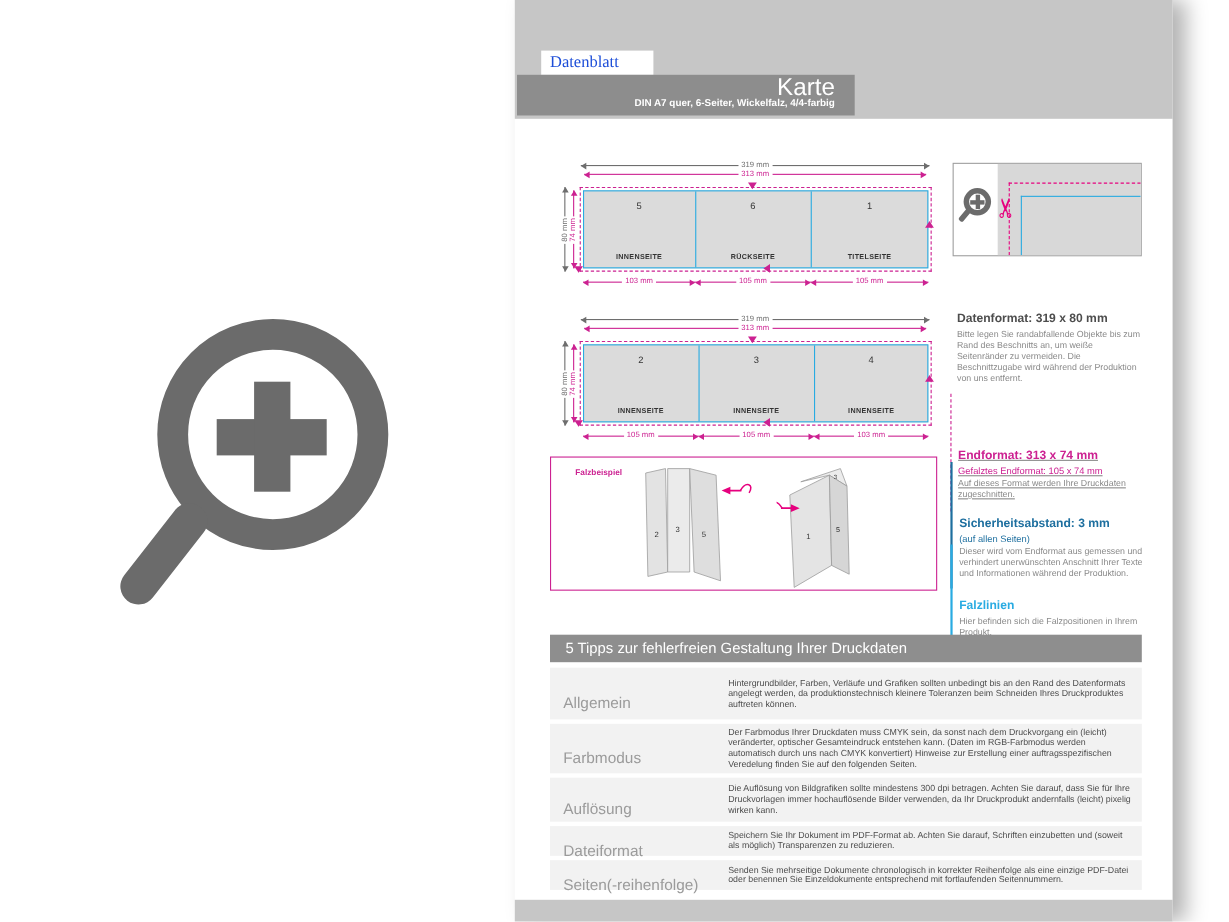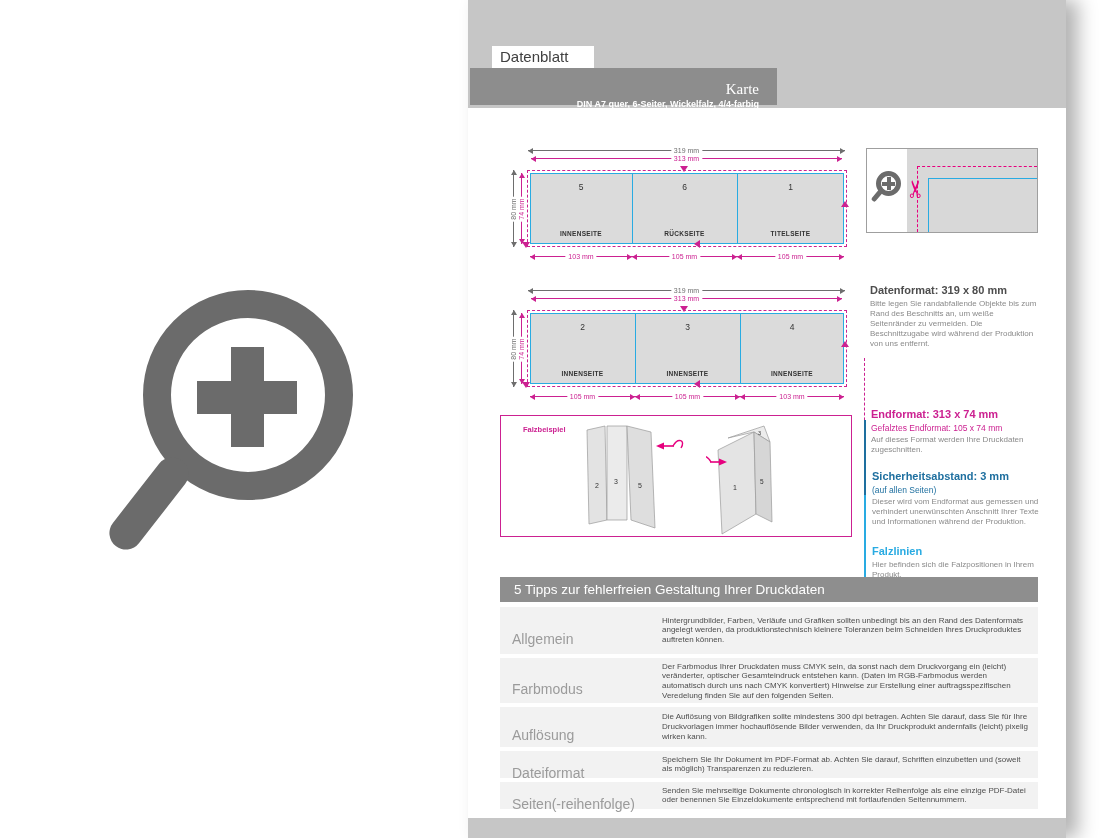--- a/index.html
+++ b/index.html
@@ -15,24 +15,24 @@
   .bz-handle { position:absolute; left:95px; top:487px; width:108px; height:33px; background:#6b6b6b;
                border-radius:17px; transform:rotate(-52deg); }
 
   
   .page { position:absolute; left:468px; top:0; width:598px; height:838px; background:#fff;
           box-shadow: 12px 0 18px rgba(0,0,0,0.30); }
   .band-top { position:absolute; left:0; top:0; width:100%; height:108px; background:#c6c6c6; }
   .band-bottom { position:absolute; left:0; bottom:0; width:100%; height:20px; background:#c6c6c6; }
 
   .tab { position:absolute; left:24px; top:46px; width:102px; height:22px; background:#fff;
-         color:#404040; font-size:15px; line-height:22px; padding-left:8px; }
+         color:#1d4ed8; font-size:15px; line-height:22px; padding-left:8px;font-family:Liberation Serif, serif; }
   .titlebox { position:absolute; left:2px; top:68px; width:307px; height:37px; background:#8d8d8d;
               color:#fff; text-align:right; padding-right:18px; }
-  .titlebox .t1 { font-size:15px; line-height:19px; margin-top:12px;font-family:Liberation Serif, serif; }
+  .titlebox .t1 { font-size:22px; line-height:19px; margin-top:1px; }
   .titlebox .t2 { font-size:9px; line-height:11px;font-weight:bold; }
 
   
   .spread { position:absolute; left:30px; width:360px; height:125px; }
   .hdim { position:absolute; border-top:1px solid; }
   .hdim.gray { color:#6e6e6e; } .hdim.mag { color:#cc2191; }
   .hdim::before { content:""; position:absolute; left:0; top:-3.5px;
     border-top:3px solid transparent; border-bottom:3px solid transparent; border-right:5px solid; }
   .hdim::after  { content:""; position:absolute; right:0; top:-3.5px;
     border-top:3px solid transparent; border-bottom:3px solid transparent; border-left:5px solid; }
@@ -80,21 +80,21 @@
   .c-blue-v { position:absolute; left:21px; top:29px; bottom:0; border-left:1.5px solid #29abe2; }
   .c-scissors { position:absolute; left:-1px; top:28px; font-size:24px; color:#e6007e;
                 transform:rotate(-90deg); line-height:24px; }
 
   .sb { position:absolute; left:396px; width:176px; color:#8a8a8a; font-size:8px; line-height:1.26; }
   .sb p { margin-bottom:8px; }
   .sb .sb-title { font-size:11px; font-weight:bold; line-height:13px; margin-bottom:2px;margin-top:48px; }
   .sb .sb-sub { font-size:8.5px; line-height:10px; margin-bottom:2px; }
   .sec-daten { top:236px; padding-left:6px; }
   .sec-daten .sb-title { color:#4d4d4d; }
-  .sec-end { top:358px; padding-left:6px; border-left:1px dashed #cc2191; padding-top:2px; padding-bottom:2px; }
+  .sec-end { top:358px; padding-left:6px; border-left:1px dashed #cc2191; padding-top:2px; padding-bottom:2px;text-decoration:underline; }
   .sec-end .sb-title, .sec-end .sb-sub { color:#cc2191; }
   .sec-safe { top:420px; padding-left:6px; border-left:2px solid #1e6f9f; padding-top:2px; }
   .sec-safe .sb-title, .sec-safe .sb-sub { color:#1e6f9f; }
   .sec-falz { top:495px; padding-left:6px; border-left:2px solid #29abe2; padding-top:2px; }
   .sec-falz .sb-title { color:#29abe2; }
 
   
   .tips-header { position:absolute; left:32px; top:577px; width:538px; height:25px; background:#8e8e8e;
                  color:#fff; font-size:13.5px; line-height:25px; padding-left:14px; }
   .tip-row { position:absolute; left:32px; width:538px; background:#f2f2f2; }

